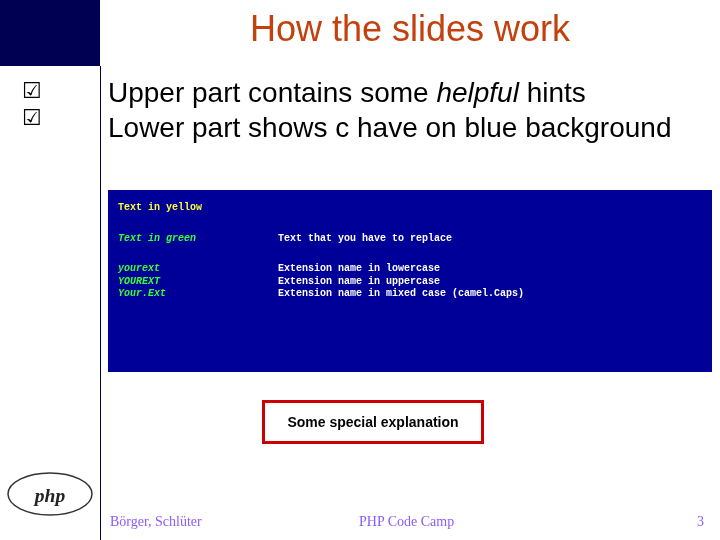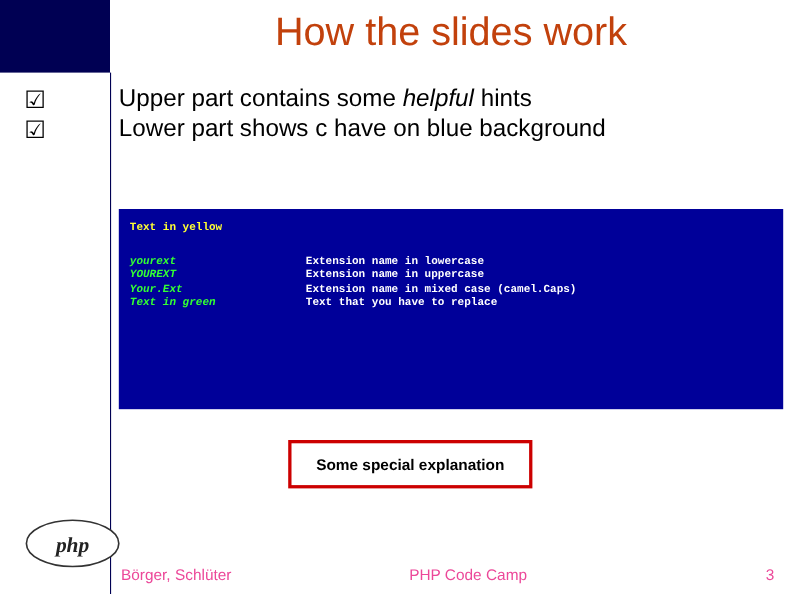--- a/index.html
+++ b/index.html
@@ -52,21 +52,21 @@
     gap: 1px;
     font-family: "Arial", sans-serif;
     font-size: 22px;
     color: #000;
   }
   .hints {
     position: absolute;
     left: 108px;
     top: 75px;
     font-family: Verdana, Arial, sans-serif;
-    font-size: 22px;
+    font-size: 28px;
     color: #000;
     line-height: 1.25;
   }
   .hints .helpful { font-style: italic; }
   .codebox {
     position: absolute;
     left: 108px;
     top: 190px;
     width: 604px;
     height: 182px;
@@ -100,42 +100,42 @@
     font-weight: bold;
     color: #000;
     line-height: 1.2;
   }
   .footer {
     position: absolute;
     left: 0;
     bottom: 0;
     width: 720px;
     height: 34px;
-    font-family: Liberation Sans, sans-serif;
+    font-family: Liberation Serif, serif;
     font-size: 14px;
-    color: #ec4899;
+    color: #8b5cf6;
   }
   .footer .authors {
     position: absolute;
     left: 110px;
     bottom: 10px;
   }
   .footer .camp {
     position: absolute;
-    left: 372px;
+    left: 359px;
     bottom: 10px;
   }
   .footer .pagenum {
     position: absolute;
     right: 16px;
     bottom: 10px;
   }
   .logo {
     position: absolute;
-    left: 20px;
+    left: 4px;
     bottom: 22px;
     width: 92px;
     height: 48px;
   }
   .logo svg { width: 100%; height: 100%; }
 </style>
 </head>
 <body>
 
 <div class="sidebar">
@@ -154,37 +154,37 @@
 <div class="hints">
   <div>
     <span>Upper part contains some </span><span class="helpful">helpful</span><span> hints</span>
   </div>
   <div>Lower part shows c have on blue background</div>
 </div>
 
 <div class="codebox">
   <div class="row">
     <div class="col-l yellow">Text in yellow</div>
+  </div>
+  <div class="row">
+    <div class="col-l green">Text in green</div>
+    <div class="col-r">Text that you have to replace</div>
   </div>
   <div class="row last">
     <div class="col-l green">
       <div>yourext</div>
       <div>YOUREXT</div>
       <div>Your.Ext</div>
     </div>
     <div class="col-r">
       <div>Extension name in lowercase</div>
       <div>Extension name in uppercase</div>
       <div>Extension name in mixed case (camel.Caps)</div>
     </div>
   </div>
-  <div class="row">
-    <div class="col-l green">Text in green</div>
-    <div class="col-r">Text that you have to replace</div>
-  </div>
 </div>
 
 <div class="redbox">
   <div>
     <span>Some special explanation</span><br>
   </div>
 </div>
 
 <div class="logo">
   <svg viewBox="0 0 120 64">

